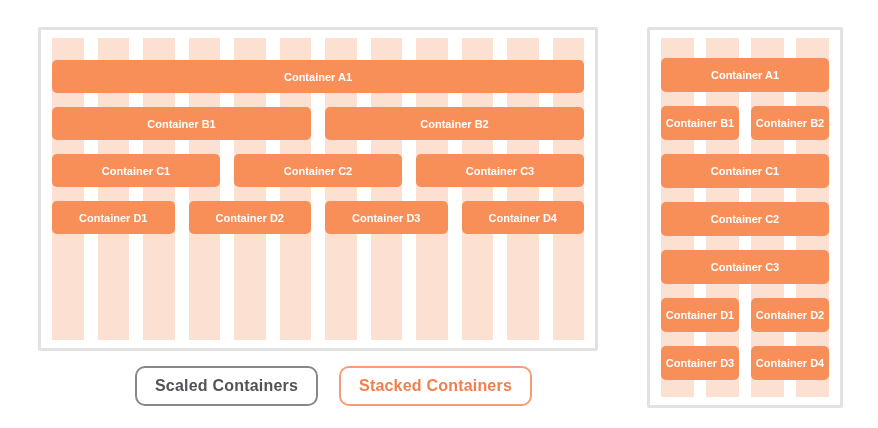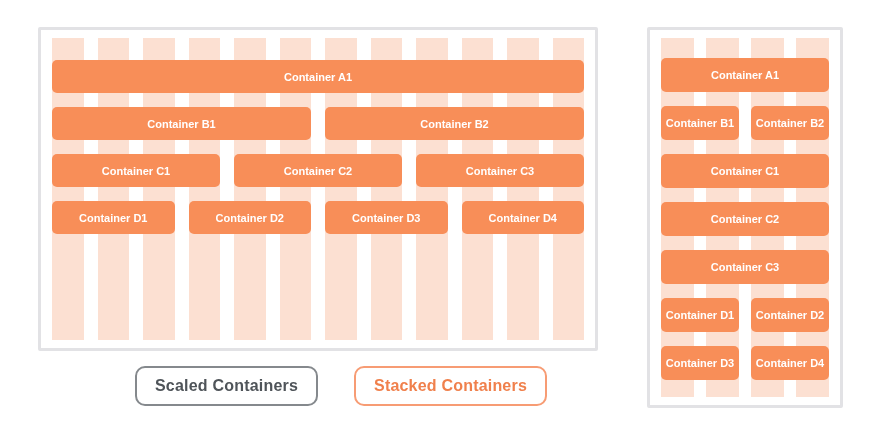--- a/index.html
+++ b/index.html
@@ -66,21 +66,21 @@
     font-family:"Liberation Sans", sans-serif;
     font-size:16px;
     font-weight:bold;
     letter-spacing:0.2px;
     display:inline-flex;
     align-items:center;
     justify-content:center;
     cursor:pointer;
   }
   .btn-scaled { color:var(--scaled-text);  border-color:var(--scaled-border); }
-  .btn-stacked{ color:var(--stacked-text); border-color:var(--stacked-border);margin-left:15px; }
+  .btn-stacked{ color:var(--stacked-text); border-color:var(--stacked-border); }
 </style>
 </head>
 <body>
 
 <div class="stage" style="--orange: #F88E58; --box-text: #FFFFFF; --stripe: #FCE0D2; --panel-border: #E2E2E5; --scaled-text: #4F5459; --scaled-border: #85898D; --stacked-text: #F0804C; --stacked-border: #F79C74;">
 
   <section class="panel panel-left">
     <div class="stripes">
         <div class="stripe"></div>
         <div class="stripe"></div>

